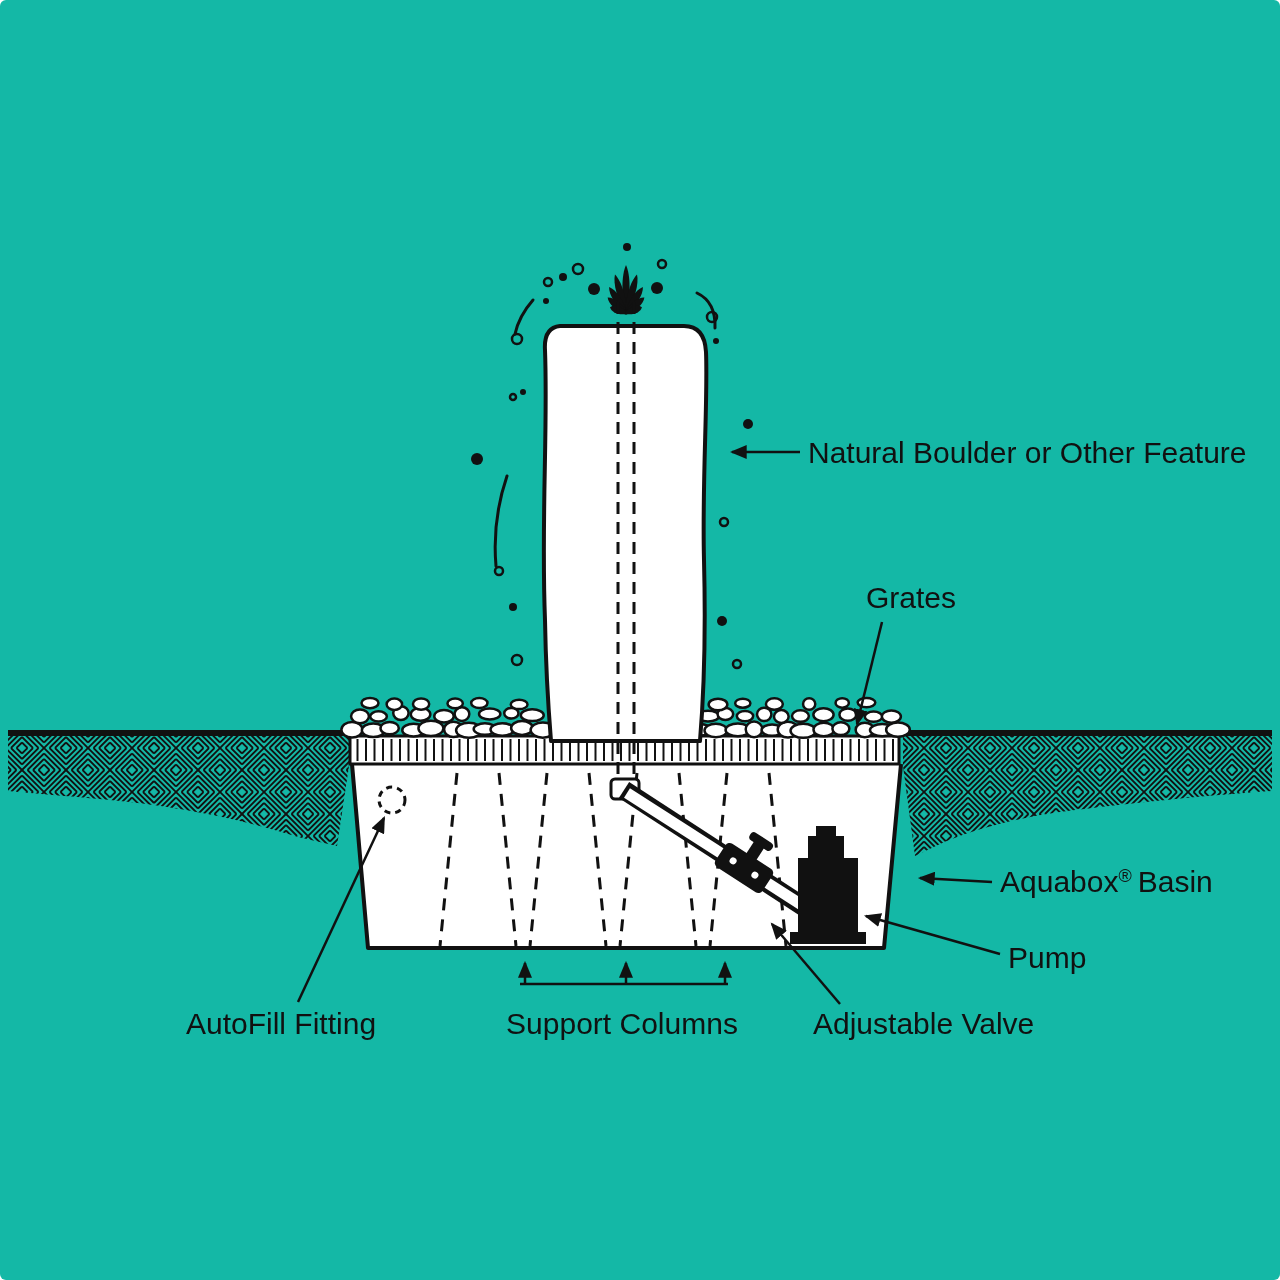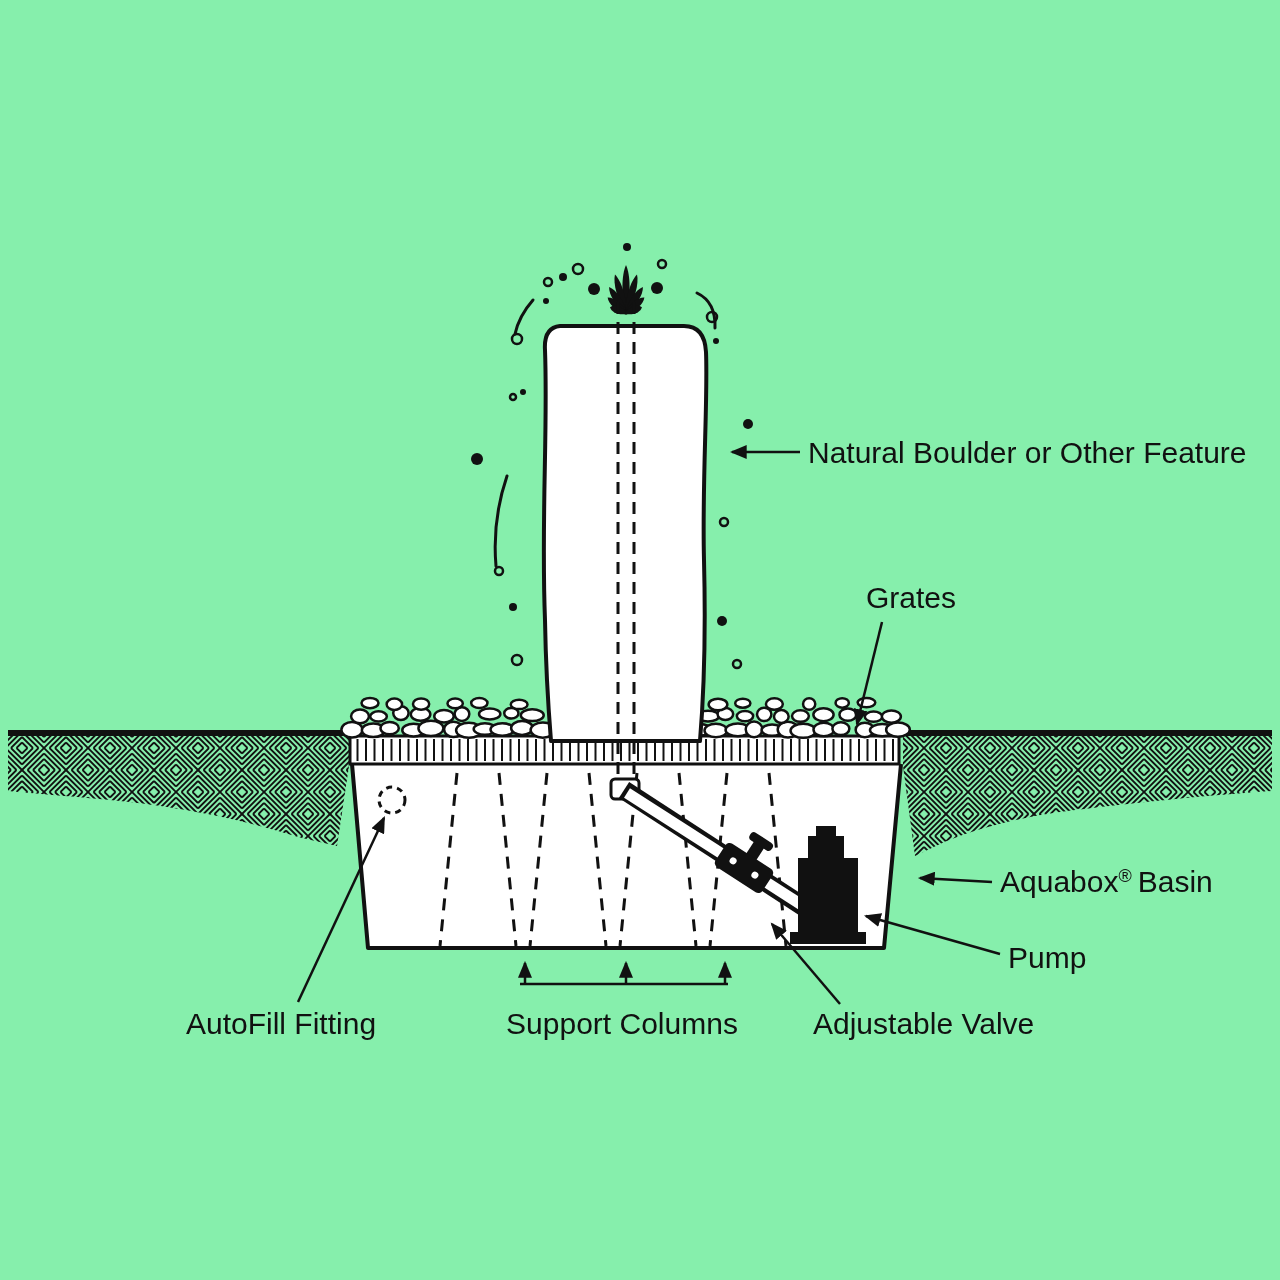--- a/index.html
+++ b/index.html
@@ -1,16 +1,16 @@
 <!DOCTYPE html>
 <html><head>
 <meta charset="utf-8">
 <style>
   html,body{margin:0;padding:0;background:#ffffff;width:1280px;height:1280px;overflow:hidden;}
-  .stage{position:relative;width:1280px;height:1280px;background:#86efac;}
+  .stage{position:relative;width:1280px;height:1280px;background:#14b8a6;border-radius:6px;}
   svg{display:block;}
   svg text{font-family:"Liberation Sans",sans-serif;font-size:30px;fill:#111111;}
   .arrowline{stroke:#111111;stroke-width:2.5;fill:none;}
   .dashedln{stroke:#111111;stroke-width:3;fill:none;stroke-dasharray:12 8;}
   .arc{stroke:#111111;stroke-width:3;fill:none;stroke-linecap:round;}
 </style>
 </head>
 <body>
 
 <div class="stage">

